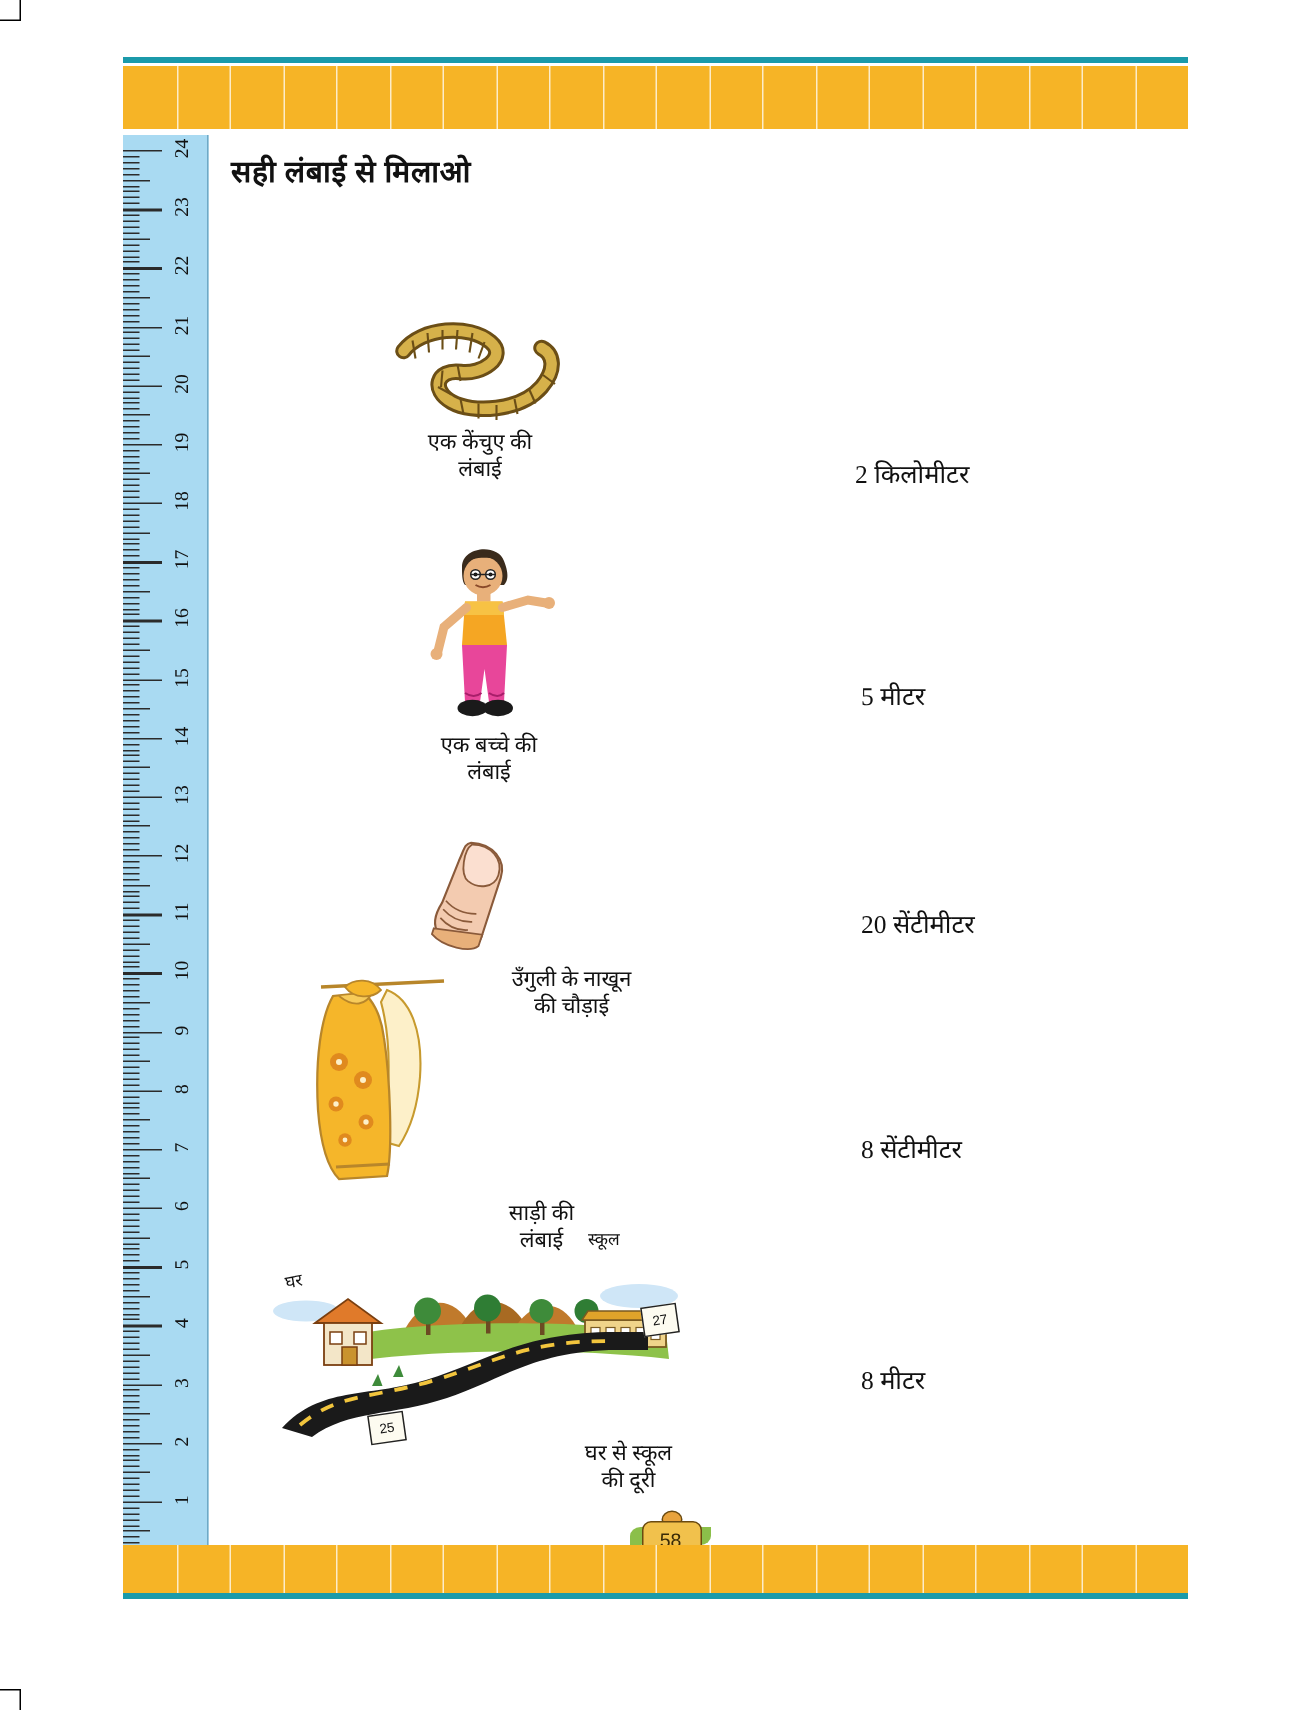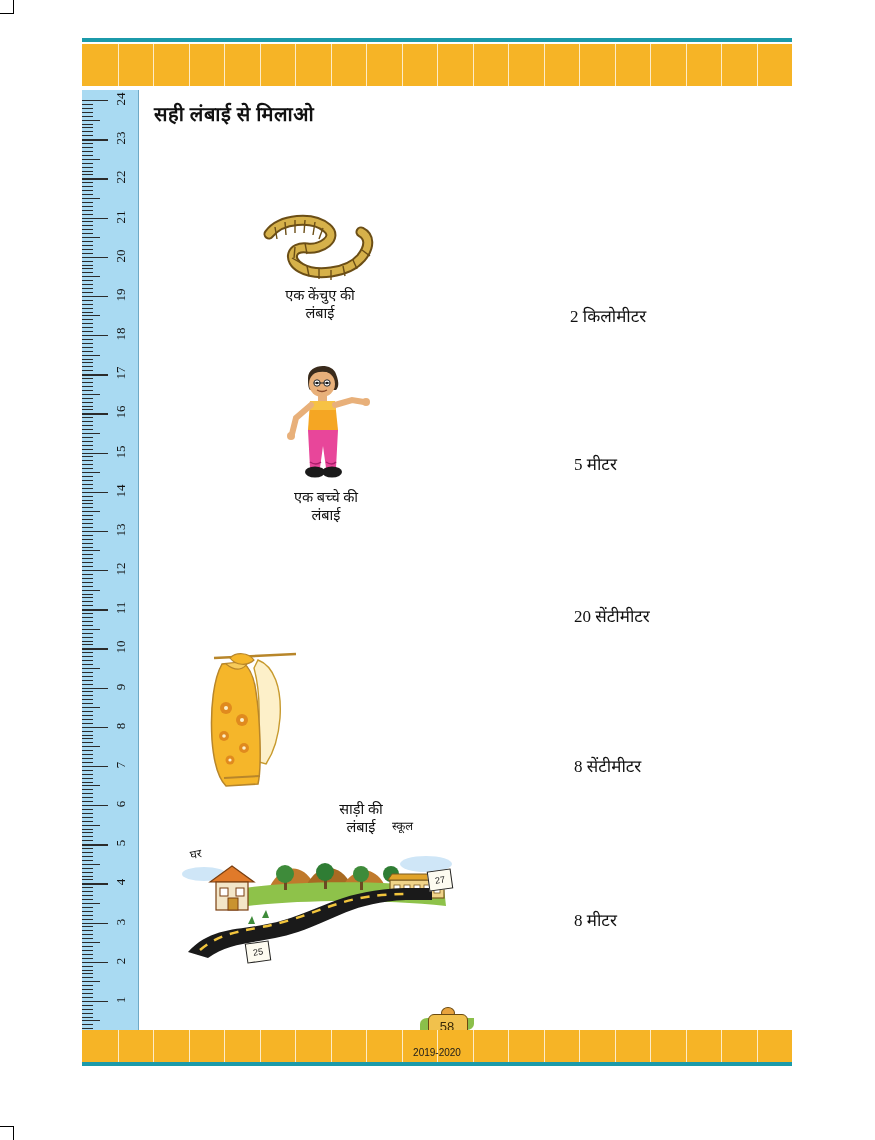--- a/index.html
+++ b/index.html
@@ -598,20 +598,36 @@
               <path d="M46 104 q6 4 10 0" stroke="#a81e6a" stroke-width="1.4" fill="none"></path>
 
               <ellipse cx="35" cy="114" rx="10" ry="5.5" fill="#1a1a1a"></ellipse>
               <ellipse cx="52" cy="114" rx="10" ry="5.5" fill="#1a1a1a"></ellipse>
             </svg>
           </div>
           <div class="item-caption">एक बच्चे की
 लंबाई</div>
         </div>
 
+        <div class="item" style="left:122px; top:350px; width:180px;">
+          <div class="art finger" style="margin-left:0;">
+            <svg viewBox="0 0 78 86" width="78" height="86">
+              <g transform="rotate(18 39 43)">
+                <path d="M26 6 C40 2, 52 10, 52 22 L52 64 C52 72, 42 76, 34 74 L24 70 C18 66, 18 58, 20 50 L22 20 C23 12, 22 8, 26 6 Z" fill="#f3cbb0" stroke="#8a5a3a" stroke-width="1.4"></path>
+                <path d="M27 7 C39 3, 50 10, 50 21 C50 30, 40 34, 32 31 C25 28, 23 12, 27 7 Z" fill="#fbdfd0" stroke="#8a5a3a" stroke-width="1.2"></path>
+                <path d="M22 48 q10 6 22 2" stroke="#8a5a3a" stroke-width="1.1" fill="none"></path>
+                <path d="M22 54 q10 6 21 2" stroke="#8a5a3a" stroke-width="1.1" fill="none"></path>
+                <path d="M22 60 q10 6 20 2" stroke="#8a5a3a" stroke-width="1.1" fill="none"></path>
+                <path d="M20 68 L52 62 L52 70 C48 76, 30 78, 20 72 Z" fill="#e8b07a" stroke="#8a5a3a" stroke-width="1.2"></path>
+              </g>
+            </svg>
+          </div>
+          <div class="item-caption" style="margin-left:30px;">उँगुली के नाखून
+की चौड़ाई</div>
+        </div>
 
         <div class="item" style="left:42px; top:440px; width:220px;">
           <div class="art saree" style="margin:0;">
             <svg viewBox="0 0 112 148" width="112" height="148">
 
               <path d="M18 10 L100 6" stroke="#b8862a" stroke-width="2.5"></path>
 
               <path d="M62 12 C78 18, 86 40, 84 70 C82 96, 74 110, 70 116 L56 112 C64 92, 66 50, 58 20 Z" fill="#fdf0c9" stroke="#c79a2e" stroke-width="1.4"></path>
 
               <path d="M26 16 C18 30, 14 58, 16 92 C18 118, 24 132, 30 138 L62 136 C66 118, 64 70, 60 44 C58 28, 52 18, 46 14 Z" fill="#f5b62a" stroke="#b8862a" stroke-width="1.5"></path>
@@ -685,20 +701,22 @@
               <path d="M26 122 C 52 100, 78 104, 116 92 C 156 80, 176 66, 232 66" fill="none" stroke="#f2c53d" stroke-width="2.5" stroke-dasharray="9 8"></path>
 
               <path d="M74 96 l4 -8 l3 8 z" fill="#3e8b3a"></path>
               <path d="M88 90 l4 -8 l3 8 z" fill="#3e8b3a"></path>
             </svg>
             <div class="sign-box" style="left:72px; top:114px;">25</div>
             <div class="sign-box" style="left:254px; top:42px;">27</div>
             <div class="small-label" style="left:16px; top:18px; transform:rotate(-10deg);">घर</div>
             <div class="small-label" style="left:218px; top:-10px;">स्कूल</div>
           </div>
+          <div class="item-caption" style="margin-left:150px; margin-top:2px;">घर से स्कूल
+की दूरी</div>
         </div>
 
         <div class="answer" style="left:416px; top:96px;">2  किलोमीटर</div>
         <div class="answer" style="left:420px; top:244px;">5  मीटर</div>
         <div class="answer" style="left:420px; top:396px;">20  सेंटीमीटर</div>
         <div class="answer" style="left:420px; top:546px;">8  सेंटीमीटर</div>
         <div class="answer" style="left:420px; top:700px;">8  मीटर</div>
 
         <div class="page-badge" style="left:288px; top:800px;">
           <div class="badge-leaf" style="left:-4px; top:10px; width:14px; height:12px;"></div>
@@ -727,17 +745,16 @@
           <span style="left: 426px;"></span>
           <span style="left: 461.5px;"></span>
           <span style="left: 497px;"></span>
           <span style="left: 532.5px;"></span>
           <span style="left: 568px;"></span>
           <span style="left: 603.5px;"></span>
           <span style="left: 639px;"></span>
           <span style="left: 674.5px;"></span>
         </div>
     </div>
-    <div class="year-line">2019-2020</div>
     <div class="bottom-rule"></div>
 
   </div>
 </div>
 
 </body></html>

